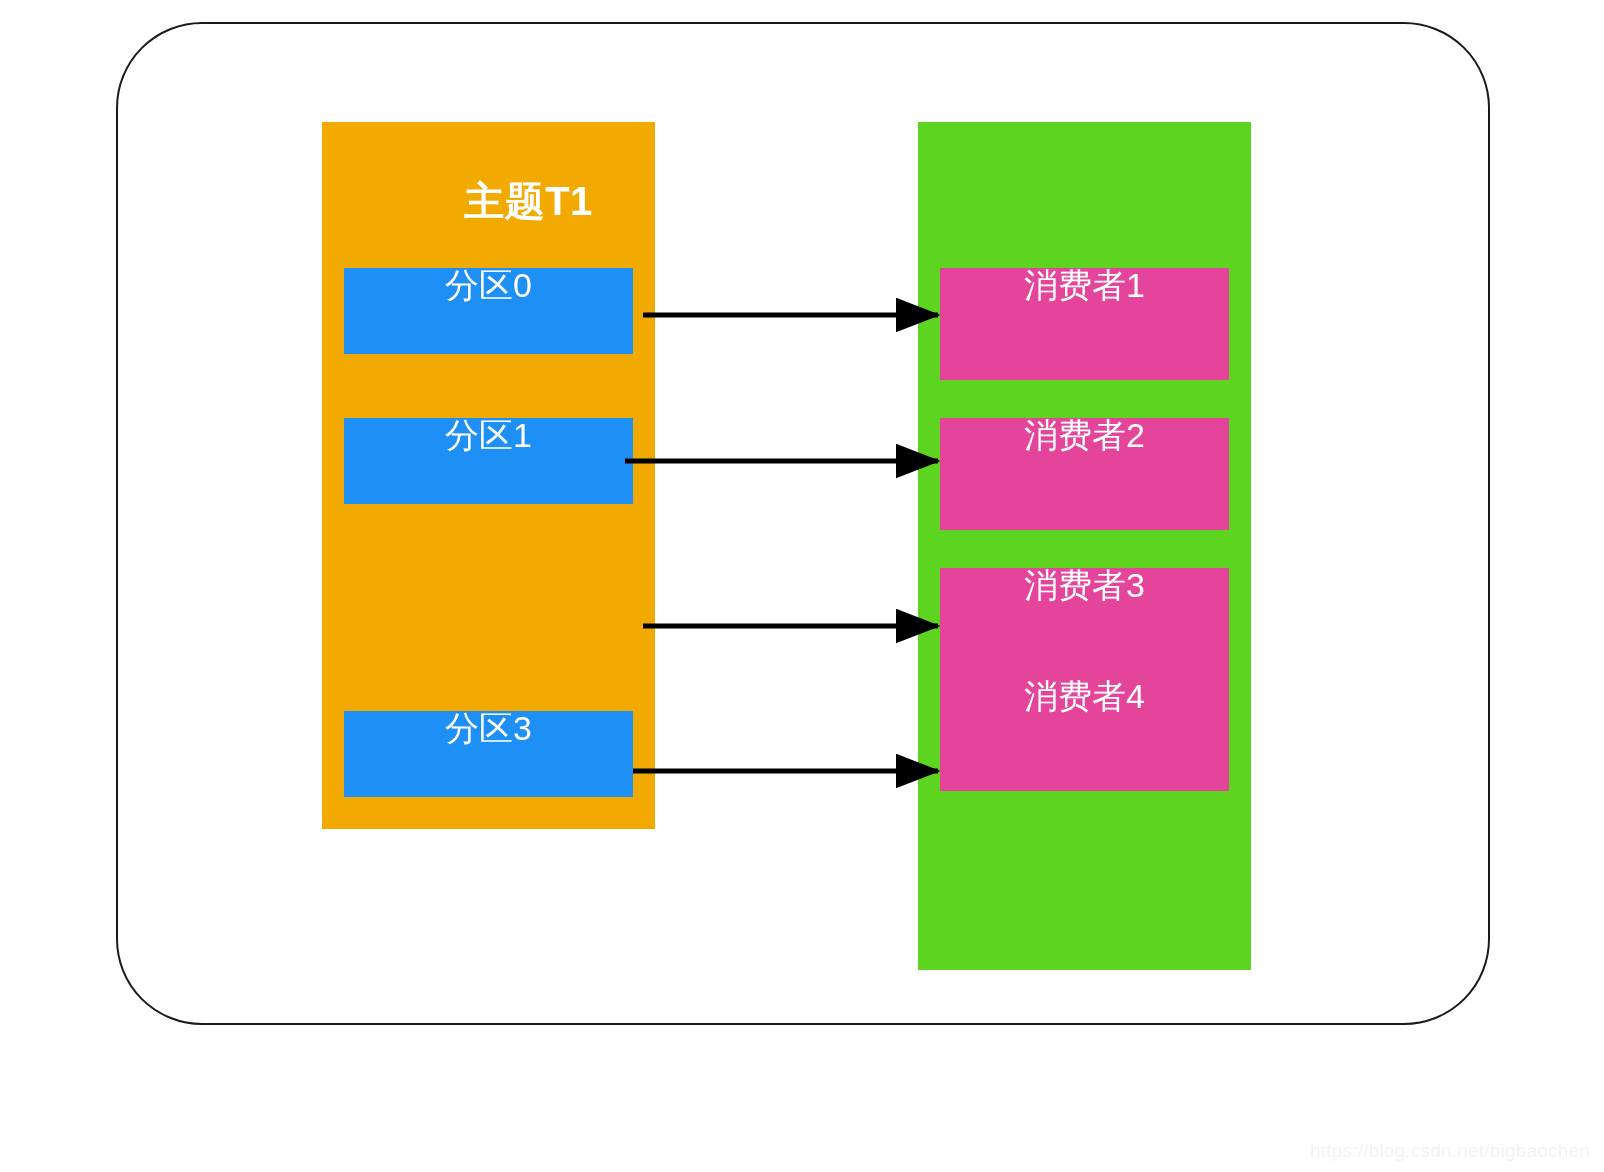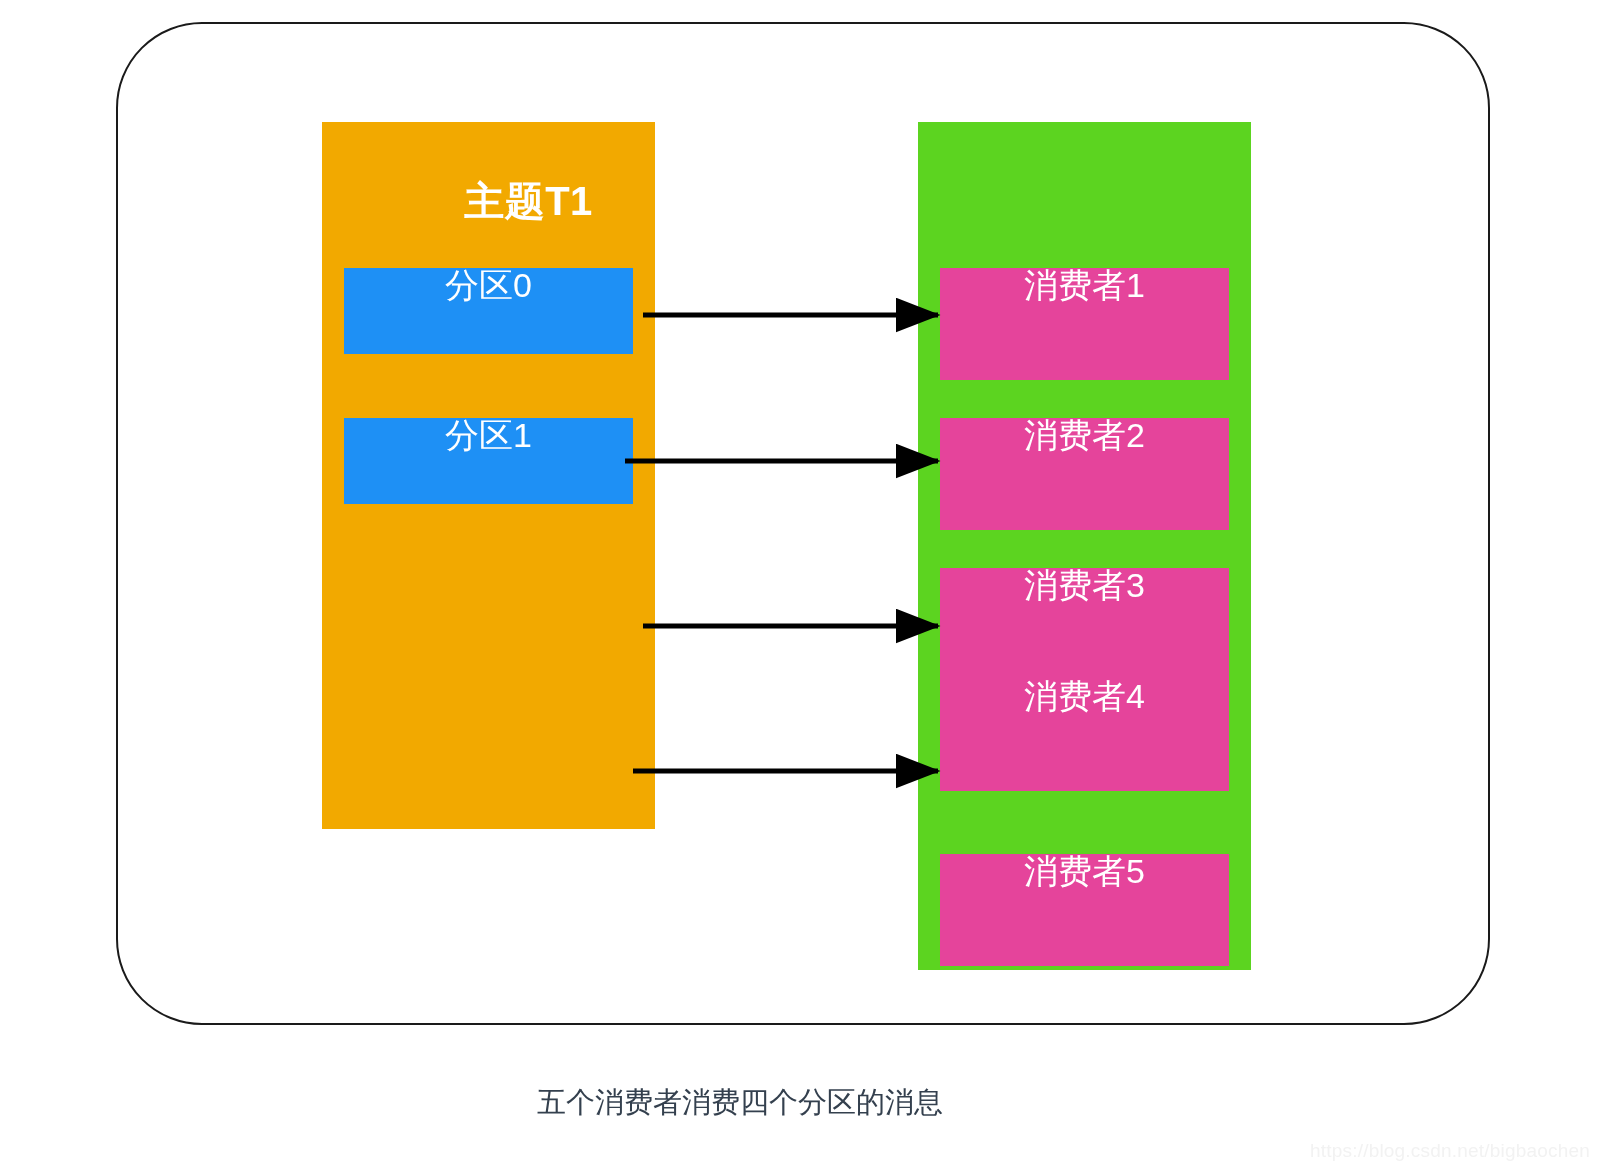--- a/index.html
+++ b/index.html
@@ -138,58 +138,57 @@
 
     <div class="item-box partition-box" style="top:146px;">
       <span>分区0</span>
     </div>
 
     <div class="item-box partition-box" style="top:296px;">
       <span>分区1</span>
     </div>
 
 
+    <div class="item-box partition-box" style="top:589px;">
+      <span>分区3</span>
+    </div>
   </div>
 
   <div id="group-panel" class="panel">
 
     <div class="item-box consumer-box" style="top:146px;">
       <span>消费者1</span>
     </div>
 
     <div class="item-box consumer-box" style="top:296px;">
       <span>消费者2</span>
     </div>
 
     <div class="item-box consumer-box" style="top:446px;">
       <span>消费者3</span>
     </div>
 
     <div class="item-box consumer-box" style="top:557px;">
       <span>消费者4</span>
     </div>
 
-    <div class="item-box consumer-box" style="top:732px;">
-      <span>消费者5</span>
-    </div>
   </div>
 
   <svg id="arrow-layer" viewBox="0 0 1604 1172">
     <defs>
       <marker id="arrowhead" markerWidth="9" markerHeight="7" refX="8.5" refY="3.5" orient="auto" markerUnits="strokeWidth">
         <polygon points="0 0, 9 3.5, 0 7" fill="#000000"></polygon>
       </marker>
     </defs>
 
     <line x1="643" y1="315" x2="938" y2="315" stroke="#000000" stroke-width="5" marker-end="url(#arrowhead)"></line>
 
     <line x1="625" y1="461" x2="938" y2="461" stroke="#000000" stroke-width="5" marker-end="url(#arrowhead)"></line>
 
     <line x1="643" y1="626" x2="938" y2="626" stroke="#000000" stroke-width="5" marker-end="url(#arrowhead)"></line>
 
     <line x1="633" y1="771" x2="938" y2="771" stroke="#000000" stroke-width="5" marker-end="url(#arrowhead)"></line>
   </svg>
 
-  <div id="caption">五个消费者消费四个分区的消息</div>
 
   <div id="watermark">https://blog.csdn.net/bigbaochen</div>
 
 </div>
 
 </body></html>

